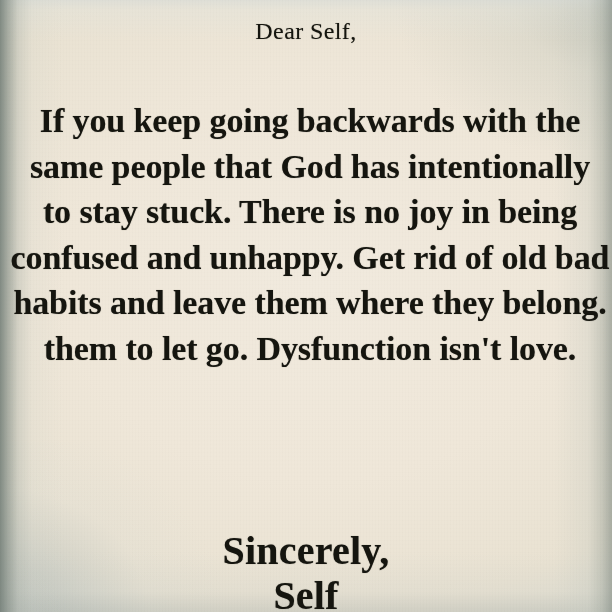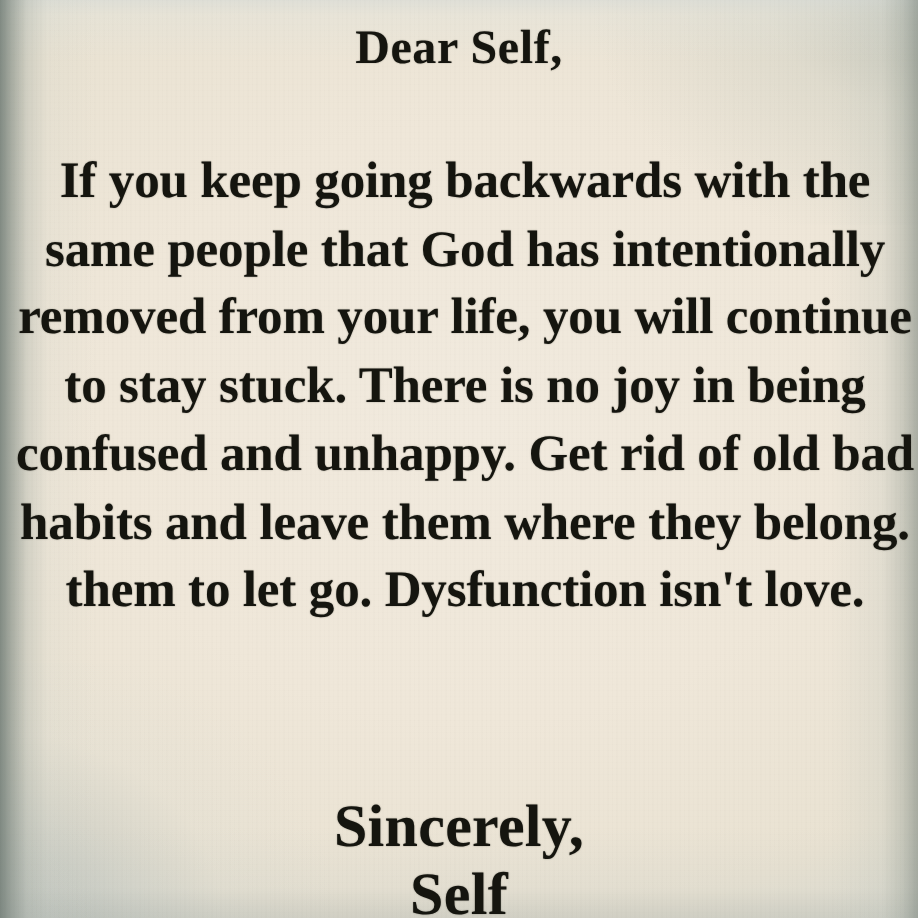--- a/index.html
+++ b/index.html
@@ -113,23 +113,23 @@
     z-index: 5;
     text-align: center;
     color: #15150f;
   }
 
   .salutation {
     position: absolute;
     top: 8px;
     left: 0;
     right: 0;
-    font-size: 32px;
+    font-size: 24px;
     line-height: 46px;
-    font-weight: 700;
+    font-weight: 400;
     letter-spacing: 0.4px;
     text-shadow: 0 0 1px rgba(30,30,20,0.40);
   }
 
   .body-block {
     position: absolute;
     top: 98px;
     left: 10px;
     right: 2px;
   }
@@ -174,21 +174,20 @@
   <div class="vignette-edges"></div>
   <div class="grain"></div>
 
   <div class="content">
 
     <div class="salutation">Dear Self,</div>
 
     <div class="body-block">
       <div class="body-line">If you keep going backwards with the</div>
       <div class="body-line">same people that God has intentionally</div>
-      <div class="body-line">removed from your life, you will continue</div>
       <div class="body-line">to stay stuck. There is no joy in being</div>
       <div class="body-line">confused and unhappy. Get rid of old bad</div>
       <div class="body-line">habits and leave them where they belong.</div>
       <div class="body-line">them to let go. Dysfunction isn't love.</div>
     </div>
 
     <div class="closing-block">
       <div class="closing-line">Sincerely,</div>
       <div class="closing-line">Self</div>
     </div>

